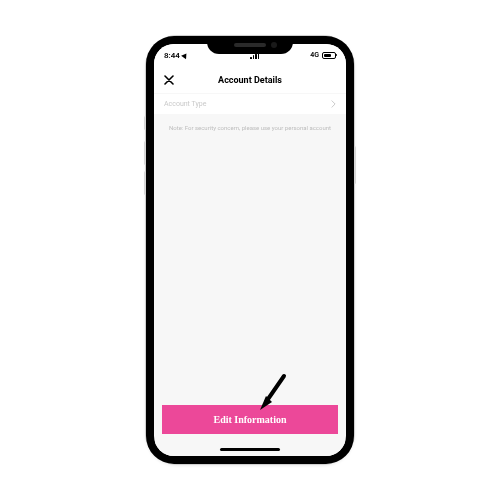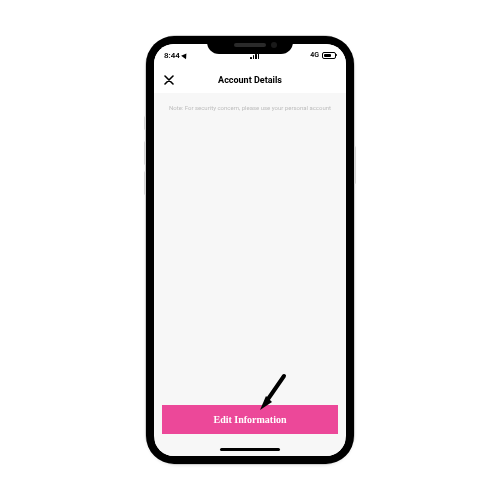--- a/index.html
+++ b/index.html
@@ -279,20 +279,28 @@
 
       <div class="nav">
         <div class="close">
           <svg viewBox="0 0 10 10">
             <path d="M1 1 L9 9 M9 1 L1 9" stroke="#000" stroke-width="1.6" stroke-linecap="round"></path>
           </svg>
         </div>
         <div class="nav-title">Account Details</div>
       </div>
 
+      <div class="row">
+        <span class="row-label">Account Type</span>
+        <span class="chevron">
+          <svg viewBox="0 0 6 10">
+              <path d="M1 1 L5 5 L1 9" stroke="#c9c9c9" stroke-width="1.2" fill="none" stroke-linecap="round" stroke-linejoin="round"></path>
+            </svg>
+        </span>
+      </div>
 
       <div class="note-area">
         <div class="note">Note: For security concern, please use your personal account</div>
       </div>
 
       <div class="flex-fill"></div>
 
       <div class="cta-wrap">
         <div class="cta">Edit Information</div>
       </div>

